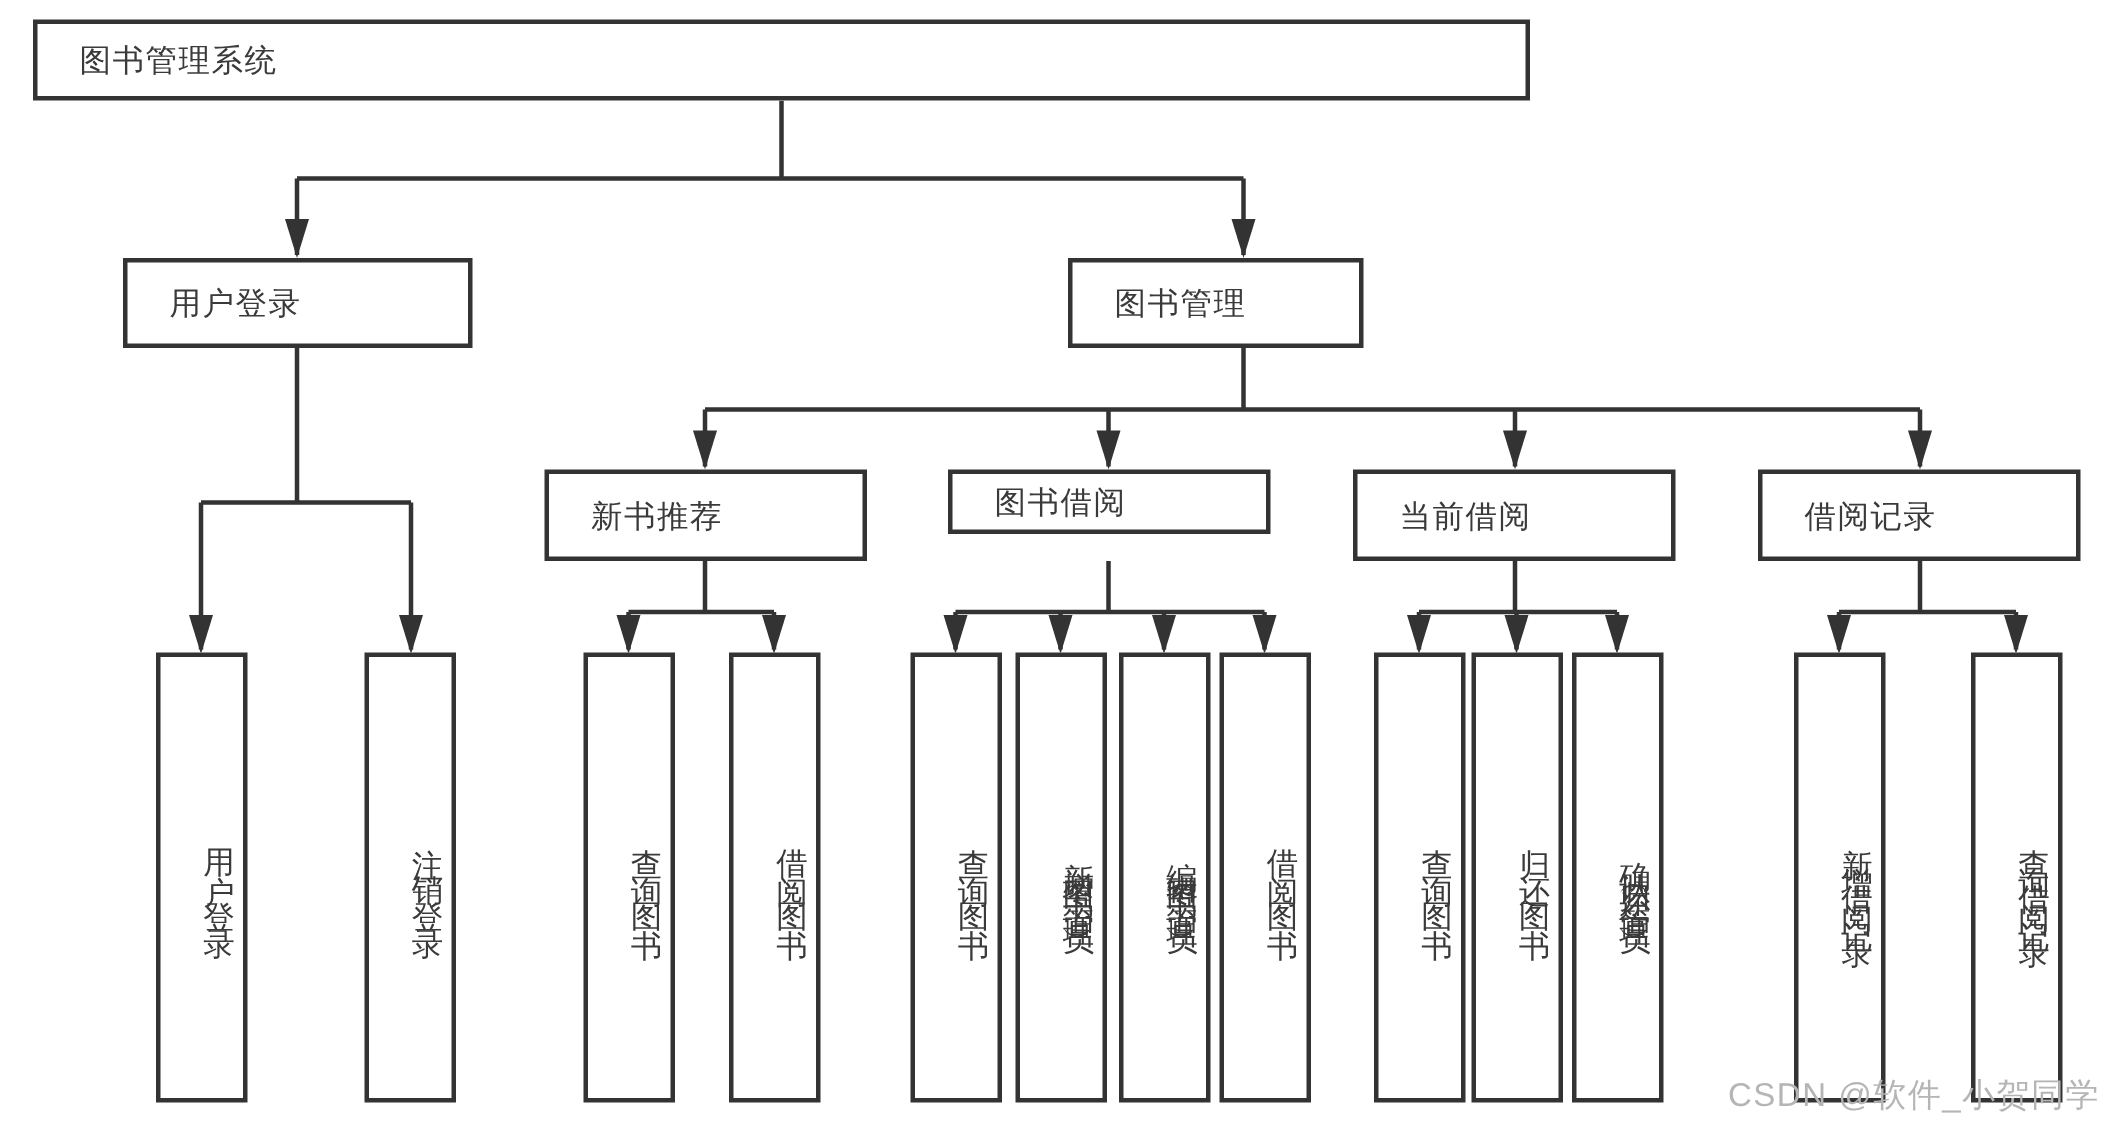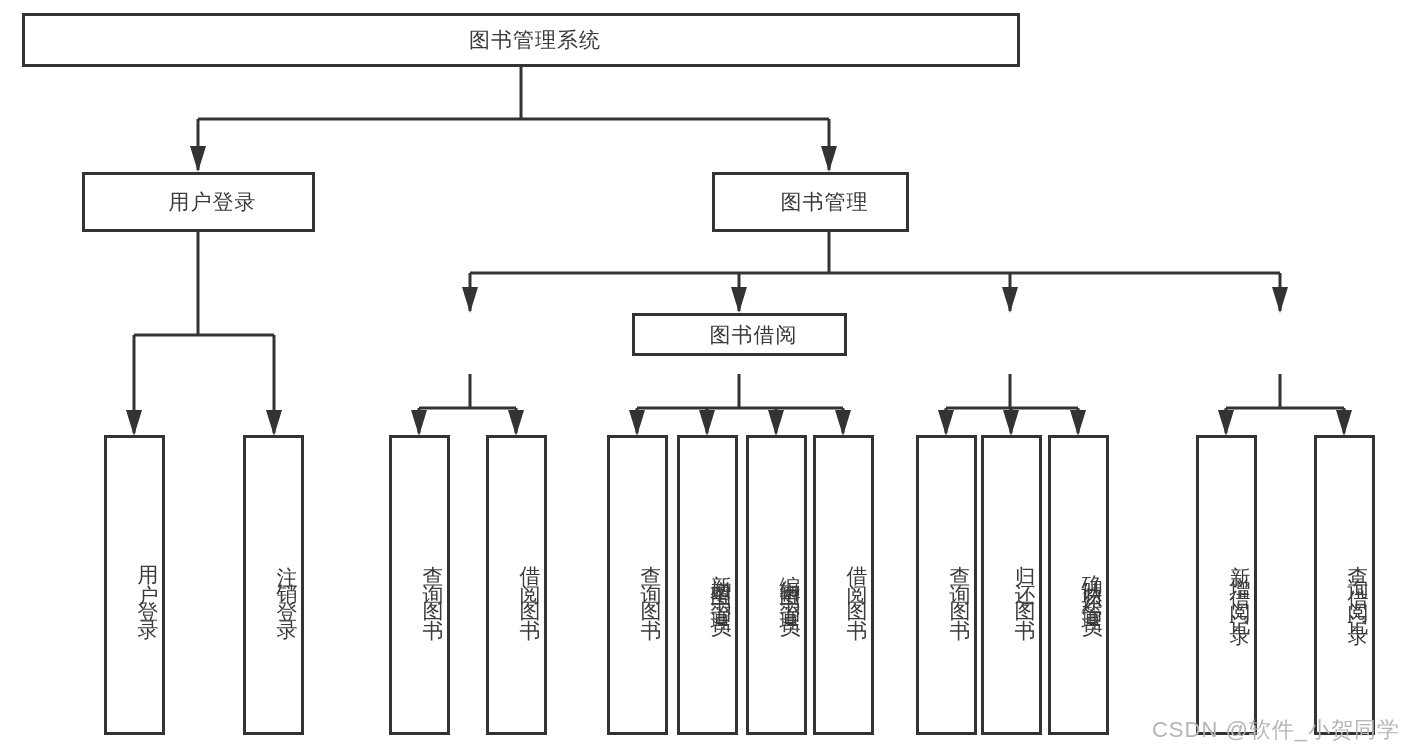--- a/index.html
+++ b/index.html
@@ -29,21 +29,21 @@
   }
   svg .lines{stroke:var(--line);stroke-width:3;fill:none;}
   svg .arrows{fill:var(--line);stroke:none;}
   .node{
     position:absolute;
     box-sizing:border-box;
     border:3px solid var(--line);
     background:var(--background);
     display:flex;
     align-items:center;
-    justify-content:center;
+    justify-content:flex-start;
     font-size:21px;
     color:var(--text);
     letter-spacing:1px;
     padding-left:28px;
   }
   .leaf{
     width:61px;
     height:300px;
   }
   .vtext{
@@ -106,22 +106,31 @@
     <span>图书管理系统</span>
   </div>
 
   <div class="node" style="left:82px;top:172px;width:233px;height:60px;">
     <span>用户登录</span>
   </div>
   <div class="node" style="left:712px;top:172px;width:197px;height:60px;">
     <span>图书管理</span>
   </div>
 
+  <div class="node" style="left:363px;top:313px;width:215px;height:61px;">
+    <span>新书推荐</span>
+  </div>
   <div class="node" style="left:632px;top:313px;width:215px;height:43px;">
     <span>图书借阅</span>
+  </div>
+  <div class="node" style="left:902px;top:313px;width:215px;height:61px;">
+    <span>当前借阅</span>
+  </div>
+  <div class="node" style="left:1172px;top:313px;width:215px;height:61px;">
+    <span>借阅记录</span>
   </div>
 
   <div class="node leaf" style="left:104px;top:435px;">
     <span class="vtext loose">用户登录</span>
   </div>
   <div class="node leaf" style="left:243px;top:435px;">
     <span class="vtext loose">注销登录</span>
   </div>
 
   <div class="node leaf" style="left:389px;top:435px;">

